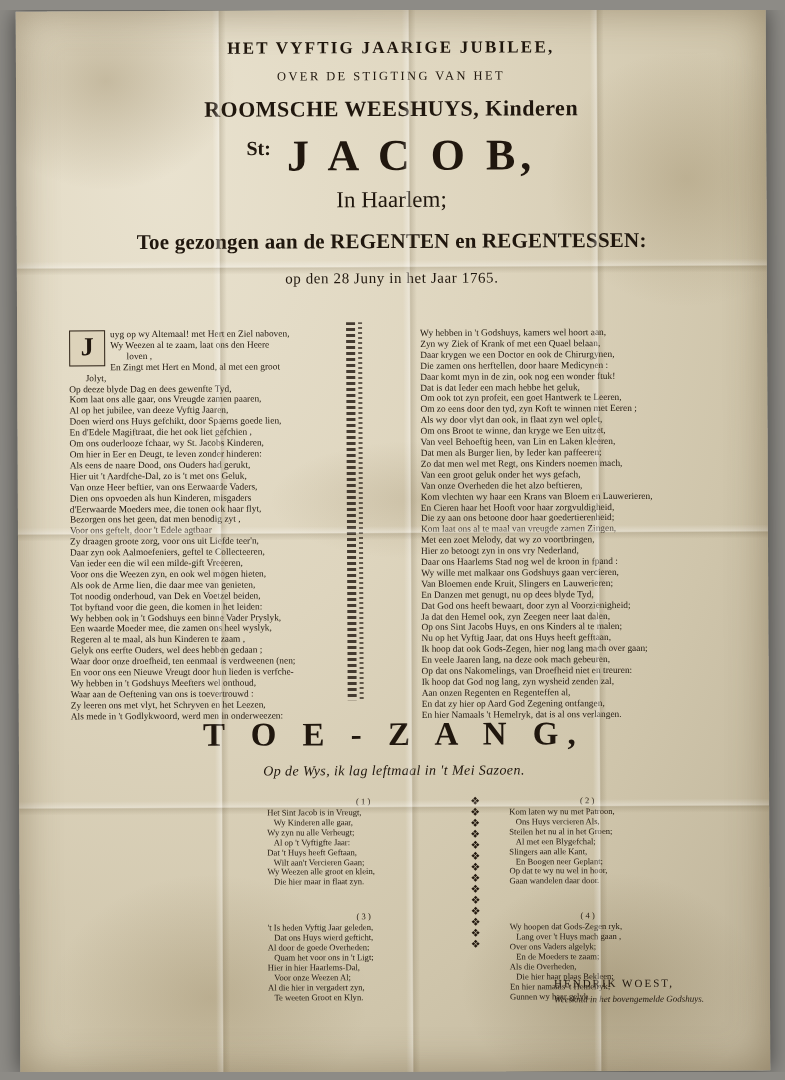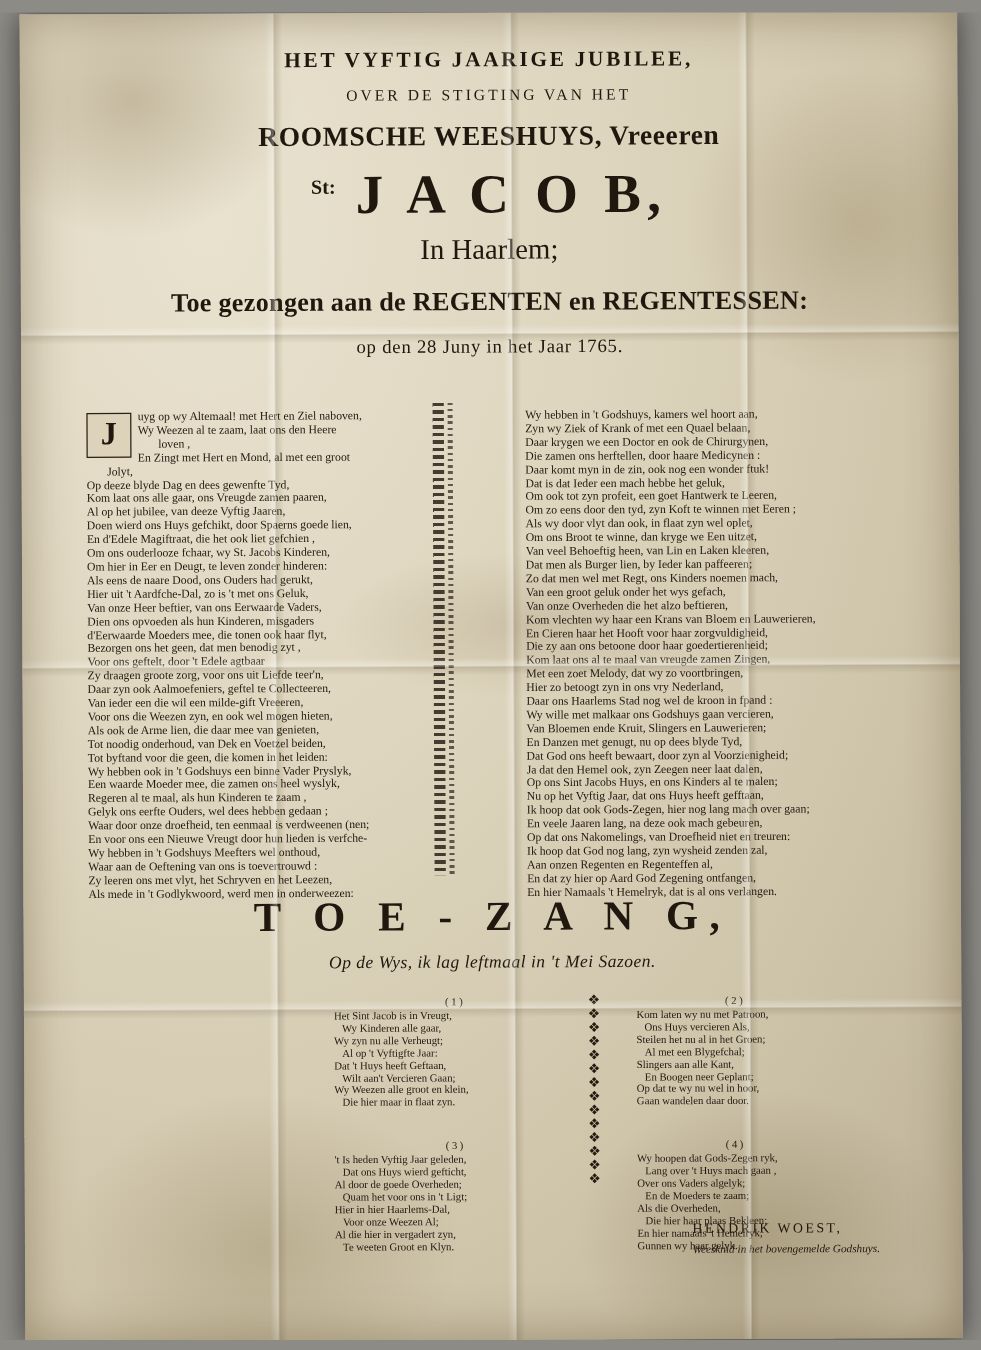--- a/index.html
+++ b/index.html
@@ -31,21 +31,21 @@
   .edge{position:absolute;inset:0;box-shadow:inset 0 0 40px rgba(90,72,40,.45);pointer-events:none;}
 
   .content{position:absolute;left:0;top:0;right:0;bottom:0;color:#20170e;}
 
   .hdr{text-align:center;}
   .l1{font-size:17px;letter-spacing:2.2px;margin-top:28px;font-variant:small-caps;font-weight:600;}
   .l2{font-size:12.5px;letter-spacing:2.4px;margin-top:11px;font-variant:small-caps;}
   .l3{font-size:22px;font-weight:700;margin-top:12px;letter-spacing:.5px;}
   .l3 .sc{font-variant:small-caps;}
   .l4{font-size:44px;font-weight:700;letter-spacing:5px;margin-top:8px;}
-  .l4 .sup{font-size:16px;vertical-align:super;letter-spacing:0;}
+  .l4 .sup{font-size:20px;vertical-align:super;letter-spacing:0;}
   .l5{font-size:23px;margin-top:6px;font-style:normal;}
   .l6{font-size:21px;font-weight:700;margin-top:16px;letter-spacing:.2px;}
   .l7{font-size:15px;margin-top:16px;letter-spacing:.6px;}
 
   .cols{position:absolute;left:52px;right:36px;top:318px;display:flex;gap:0;}
   .col{width:50%;}
   .colL{padding-right:14px;}
   .colR{padding-left:26px;}
   .col p{margin:0;font-size:9.4px;line-height:10.9px;white-space:pre-wrap;}
   .dropcap-wrap{position:relative;}
@@ -97,21 +97,21 @@
   <div class="stain s4"></div>
   <div class="stain s5"></div>
 
   <div class="content">
 
     <div class="hdr">
       <div class="l1">HET VYFTIG JAARIGE JUBILEE,</div>
       <div class="l2">OVER DE STIGTING VAN HET</div>
       <div class="l3">
         <span class="sc">ROOMSCHE WEESHUYS,</span>
-        <span>Vreeeren</span>
+        <span>Kinderen</span>
       </div>
       <div class="l4">
         <span class="sup">St:</span>
         <span>J A C O B,</span>
       </div>
       <div class="l5">In Haarlem;</div>
       <div class="l6">Toe gezongen aan de REGENTEN en REGENTESSEN:</div>
       <div class="l7">op den 28 Juny in het Jaar 1765.</div>
     </div>
 

